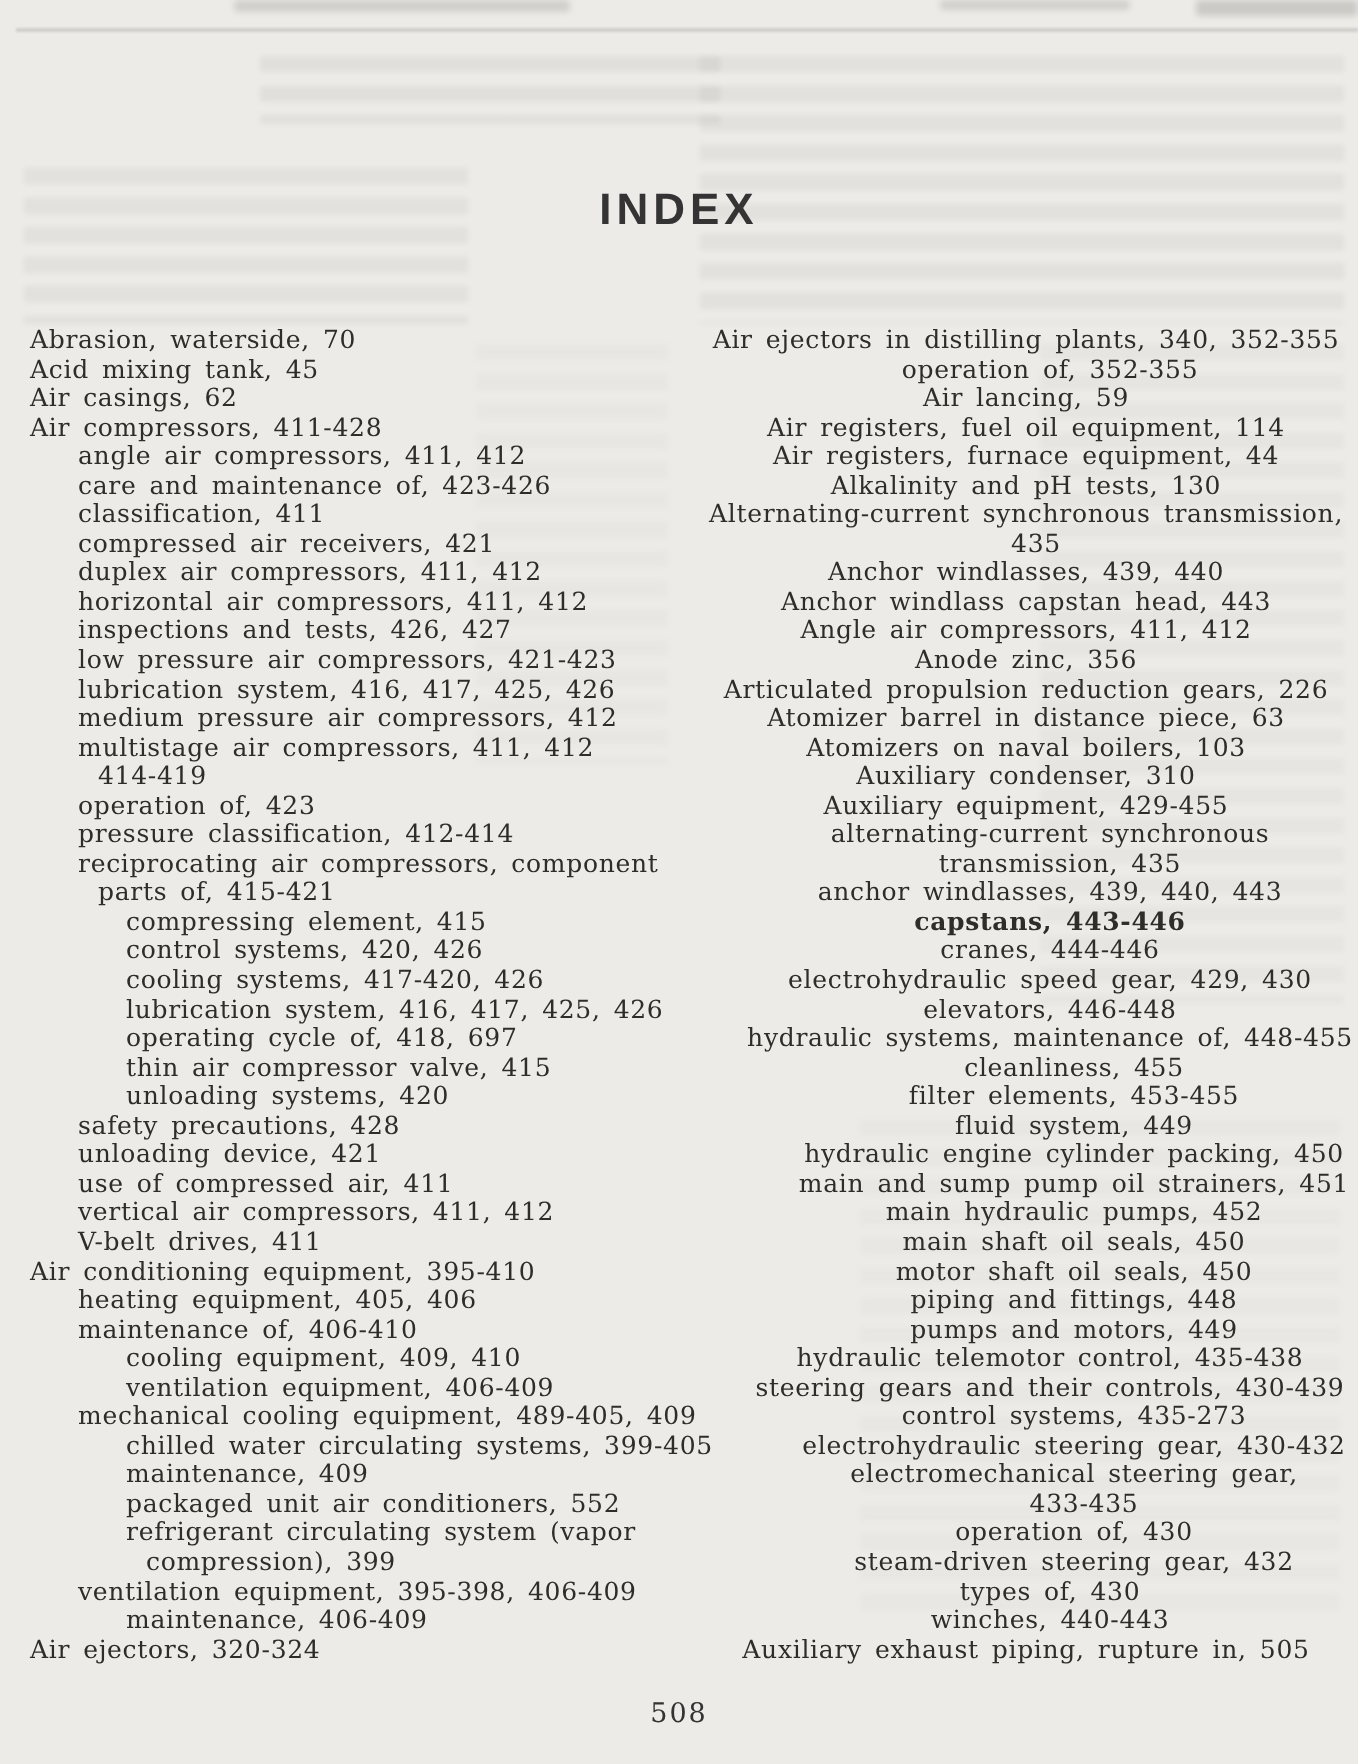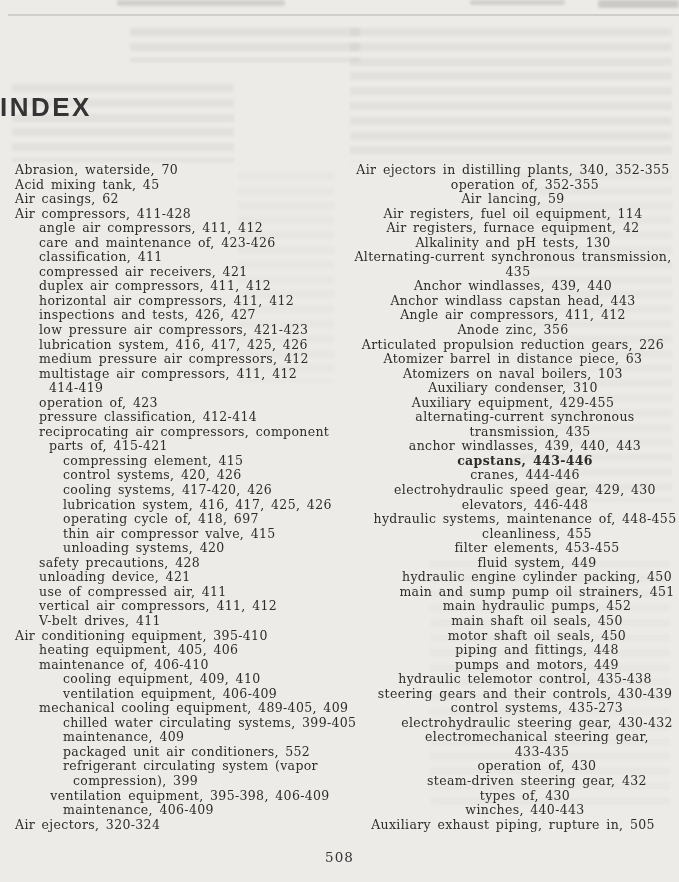--- a/index.html
+++ b/index.html
@@ -31,23 +31,23 @@
   }
   .ghost.ga{left:130px;top:28px;width:230px;height:34px;}
   .ghost.gb{left:12px;top:84px;width:222px;height:78px;opacity:.5;}
   .ghost.gc{left:350px;top:28px;width:322px;height:134px;opacity:.5;}
   .ghost.gd{left:520px;top:172px;width:152px;height:330px;opacity:.28;}
   .ghost.ge{left:238px;top:172px;width:96px;height:210px;opacity:.22;}
   .ghost.gf{left:430px;top:560px;width:240px;height:250px;opacity:.2;}
 
   .title{
     position:absolute;left:0;top:92px;width:100%;
-    text-align:left;
+    text-align:center;
     font-family:"Liberation Sans","DejaVu Sans",sans-serif;
-    font-weight:bold;font-size:26px;letter-spacing:2.5px;
+    font-weight:bold;font-size:22px;letter-spacing:2.5px;
     color:#343434;
   }
 
   .columns{position:absolute;top:163px;left:0;width:679px;}
   .col{position:absolute;top:0;}
   .col.left{left:15px;width:326px;}
   .col.right{left:347px;width:332px;text-align:center;}
   .entry{
     font-size:12.5px;
     line-height:14.55px;
@@ -119,30 +119,30 @@
         <div class="entry" style="padding-left: 24px;">heating equipment, 405, 406</div>
         <div class="entry" style="padding-left: 24px;">maintenance of, 406-410</div>
         <div class="entry" style="padding-left: 48px;">cooling equipment, 409, 410</div>
         <div class="entry" style="padding-left: 48px;">ventilation equipment, 406-409</div>
         <div class="entry" style="padding-left: 24px;">mechanical cooling equipment, 489-405, 409</div>
         <div class="entry" style="padding-left: 48px;">chilled water circulating systems, 399-405</div>
         <div class="entry" style="padding-left: 48px;">maintenance, 409</div>
         <div class="entry" style="padding-left: 48px;">packaged unit air conditioners, 552</div>
         <div class="entry" style="padding-left: 48px;">refrigerant circulating system (vapor</div>
         <div class="entry" style="padding-left: 58px;">compression), 399</div>
-        <div class="entry" style="padding-left: 24px; text-align: center;">ventilation equipment, 395-398, 406-409</div>
+        <div class="entry" style="padding-left: 24px;">ventilation equipment, 395-398, 406-409</div>
         <div class="entry" style="padding-left: 48px;">maintenance, 406-409</div>
         <div class="entry" style="padding-left: 0px;">Air ejectors, 320-324</div>
       </div>
     <div class="col right" id="col-right">
         <div class="entry" style="padding-left: 0px;">Air ejectors in distilling plants, 340, 352-355</div>
         <div class="entry" style="padding-left: 24px;">operation of, 352-355</div>
         <div class="entry" style="padding-left: 0px;">Air lancing, 59</div>
         <div class="entry" style="padding-left: 0px;">Air registers, fuel oil equipment, 114</div>
-        <div class="entry" style="padding-left: 0px;">Air registers, furnace equipment, 42</div>
+        <div class="entry" style="padding-left: 0px;">Air registers, furnace equipment, 44</div>
         <div class="entry" style="padding-left: 0px;">Alkalinity and pH tests, 130</div>
         <div class="entry" style="padding-left: 0px;">Alternating-current synchronous transmission,</div>
         <div class="entry" style="padding-left: 10px;">435</div>
         <div class="entry" style="padding-left: 0px;">Anchor windlasses, 439, 440</div>
         <div class="entry" style="padding-left: 0px;">Anchor windlass capstan head, 443</div>
         <div class="entry" style="padding-left: 0px;">Angle air compressors, 411, 412</div>
         <div class="entry" style="padding-left: 0px;">Anode zinc, 356</div>
         <div class="entry" style="padding-left: 0px;">Articulated propulsion reduction gears, 226</div>
         <div class="entry" style="padding-left: 0px;">Atomizer barrel in distance piece, 63</div>
         <div class="entry" style="padding-left: 0px;">Atomizers on naval boilers, 103</div>

